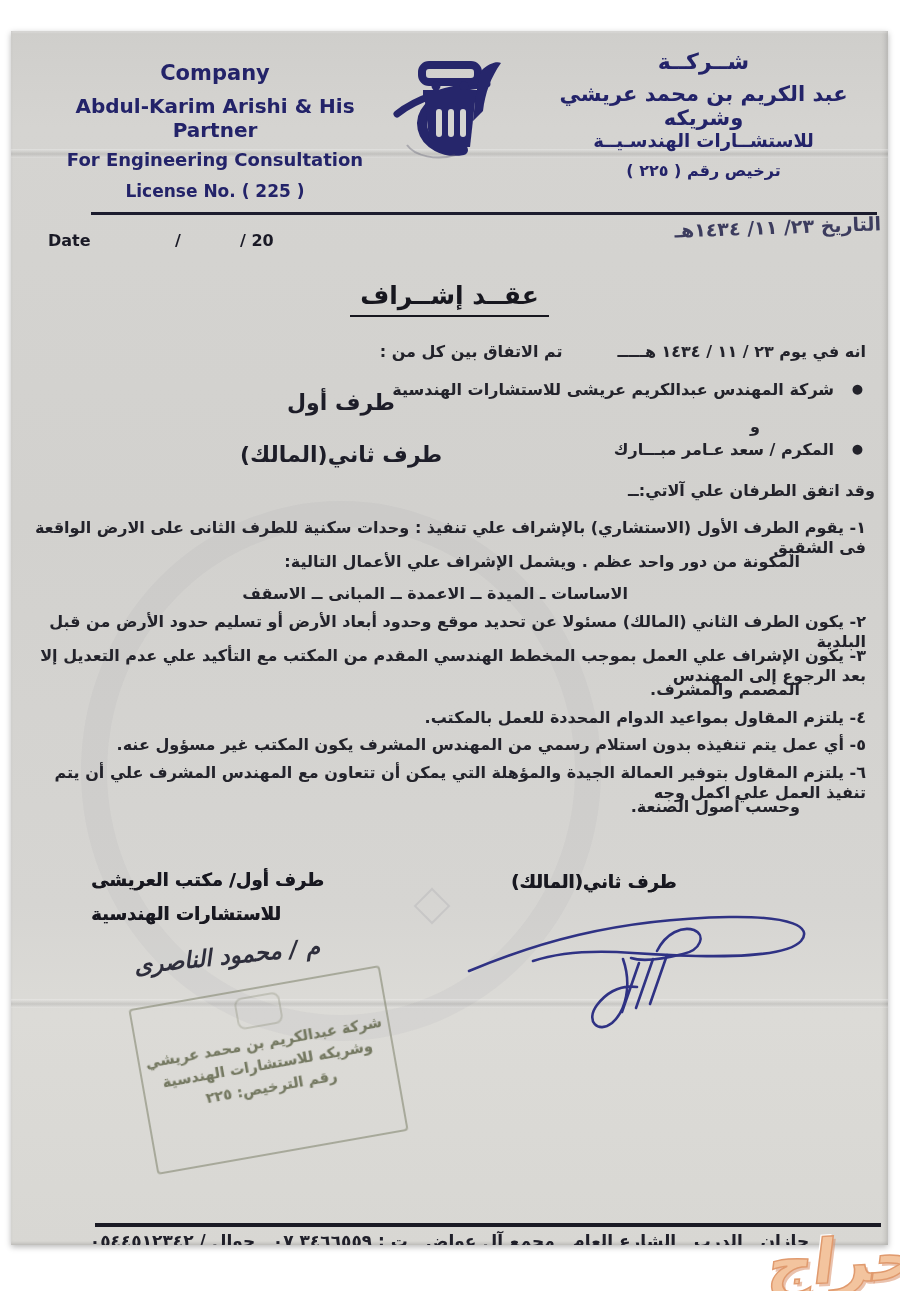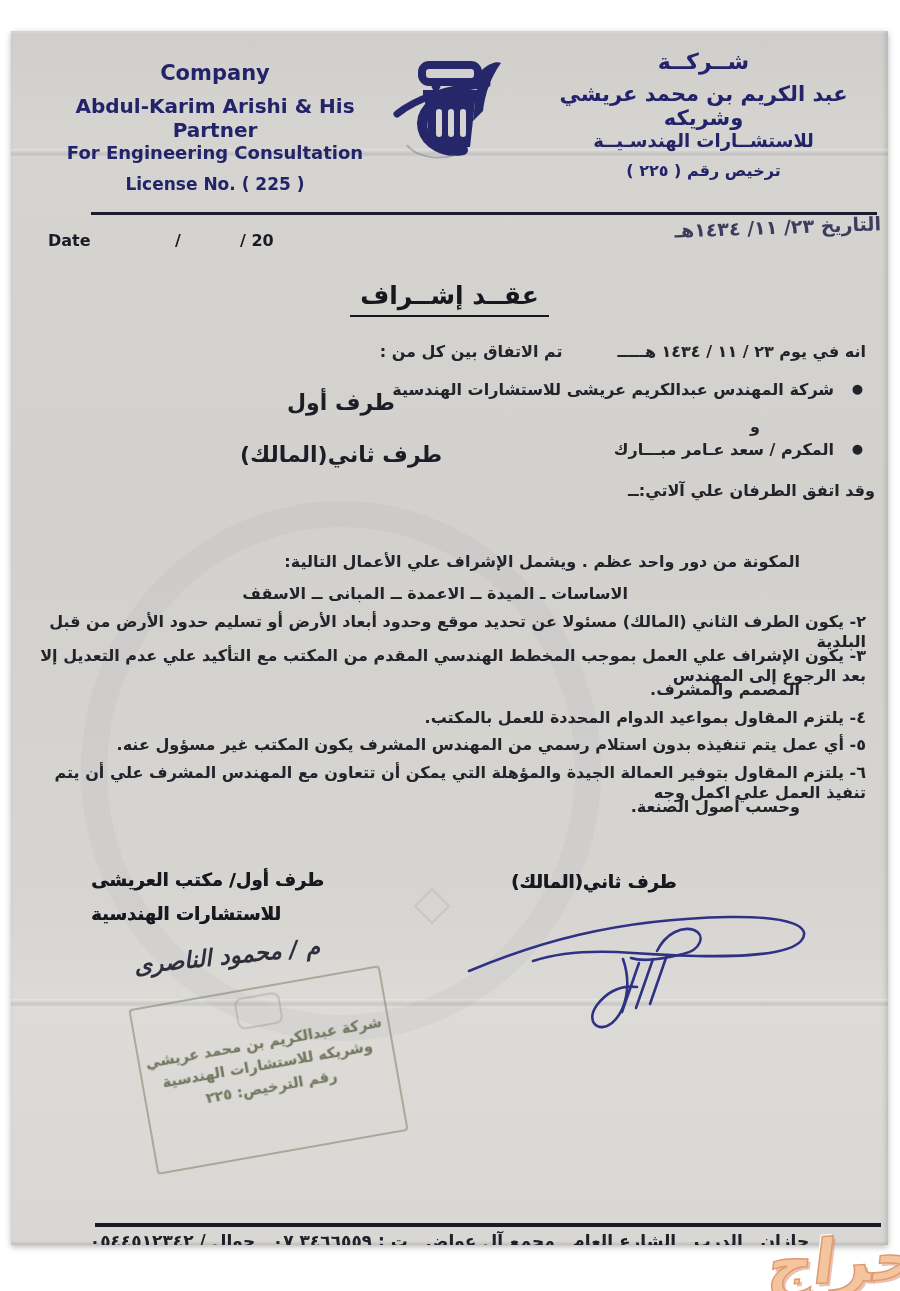--- a/index.html
+++ b/index.html
@@ -17,21 +17,21 @@
   .crease { position:absolute; left:0; right:0; height:9px;
     background:linear-gradient(180deg, rgba(255,255,255,.30), rgba(0,0,0,.09) 55%, rgba(255,255,255,.18)); }
   .ghost-emblem { position:absolute; left:70px; top:470px; width:520px; height:540px;
     border:26px solid rgba(95,95,110,.05); border-radius:50%; }
   .ghost-diamond { position:absolute; left:408px; top:862px; width:26px; height:26px;
     border:2px solid rgba(125,125,135,.16); transform:rotate(45deg); }
 
   
   .hdr-en { position:absolute; left:30px; top:30px; width:348px; text-align:center; color:#232369; font-weight:700; }
   .hdr-en .l1 { font-size:21px; margin-bottom:9px; }
-  .hdr-en .l2 { font-size:20px; margin-bottom:0; }
+  .hdr-en .l2 { font-size:20px; margin-bottom:7px; }
   .hdr-en .l3 { font-size:18px; margin-bottom:11px; }
   .hdr-en .l4 { font-size:17px; }
   .logo { position:absolute; left:378px; top:26px; width:112px; height:106px; }
   .hdr-ar { position:absolute; left:520px; top:18px; width:345px; text-align:center; color:#232369; font-weight:800; direction:rtl; }
   .hdr-ar .a1 { font-size:22px; margin-bottom:8px; }
   .hdr-ar .a2 { font-size:21px; }
   .hdr-ar .a3 { font-size:18px; margin-bottom:10px; }
   .hdr-ar .a4 { font-size:16px; }
   .hdr-rule { position:absolute; left:80px; top:181px; width:786px; height:3px; background:#1c1c2e; }
 
@@ -155,20 +155,24 @@
   <div class="rline" style="top:386px; right:128px">و</div>
   <div class="rline" style="top:409px; right:25px">
     <span class="bullet">●</span>
     <span>المكرم / سعد عـامر مبـــارك</span>
   </div>
   <span class="role" style="left:276px; top:359px">طرف أول</span>
   <span class="role" style="left:229px; top:411px">طرف ثاني(المالك)</span>
 
   <div class="rline" style="top:450px; right:13px">وقد اتفق الطرفان علي آلاتي:ــ</div>
 
+  <div class="rline" style="top:487px">
+    <span>١-</span>
+    <span>يقوم الطرف الأول (الاستشاري) بالإشراف علي تنفيذ : وحدات سكنية للطرف الثانى على الارض الواقعة فى الشقيق</span>
+  </div>
   <div class="rline center-sub" style="top:553px">الاساسات ـ  الميدة ــ الاعمدة ــ المبانى ــ الاسقف</div>
   <div class="rline indent1" style="top:521px">المكونة من دور واحد عظم . ويشمل الإشراف علي الأعمال التالية:</div>
 
   <div class="rline" style="top:581px">
     <span>٢-</span>
     <span>يكون الطرف الثاني (المالك) مسئولا عن تحديد موقع وحدود أبعاد الأرض أو تسليم حدود الأرض من قبل البلدية</span>
   </div>
 
   <div class="rline" style="top:615px">
     <span>٣-</span>

